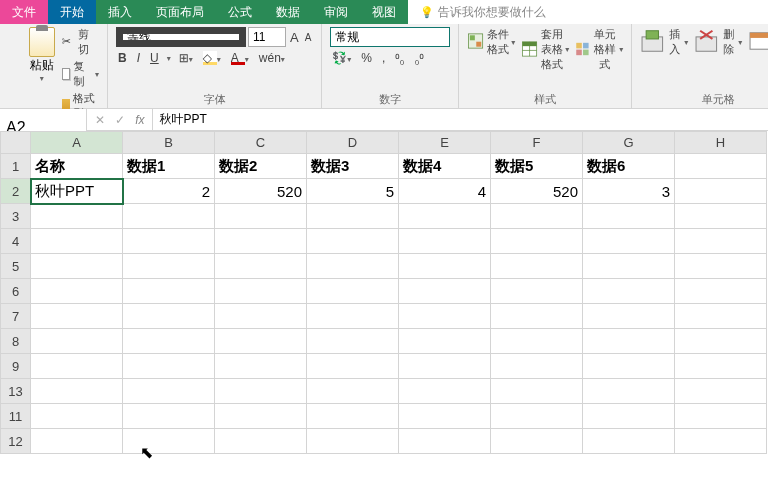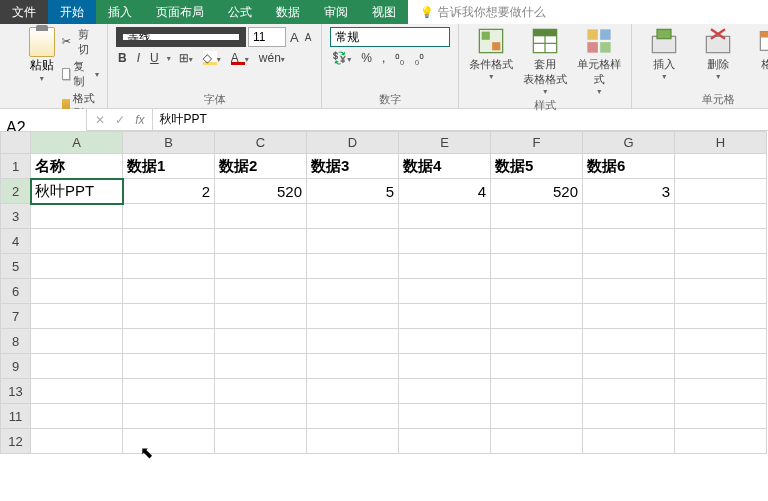--- a/index.html
+++ b/index.html
@@ -1,21 +1,21 @@
 <!DOCTYPE html>
 <html><head>
 <meta charset="utf-8">
 <style>
 * { margin: 0; padding: 0; box-sizing: border-box; font-family: "Microsoft YaHei", Arial, sans-serif; }
 body { width: 768px; height: 501px; overflow: hidden; background: #fff; font-size: 12px; }
 
 
 .tabs { display: flex; height: 24px; background: #fff; }
 .tab { padding: 4px 12px; color: #fff; font-size: 12px; cursor: pointer; }
-.tab.file { background: #404040; }
+.tab.file { background: #ec4899; }
 .tab.active { background: #0369a1; }
 .tab.inactive { background: #2a8a56; color: #fff; }
 .tab.tell { color: #888; background: #fff; display: flex; align-items: center; gap: 4px; }
 .bulb { font-size: 11px; }
 
 
 .ribbon { display: flex; background: #f1f1f1; border-bottom: 1px solid #d4d4d4; height: 85px; }
 .group { border-right: 1px solid #d4d4d4; padding: 3px 8px 1px 8px; display: flex; flex-direction: column; justify-content: space-between; }
 .group-label { text-align: center; font-size: 11px; color: #666; padding-top: 2px; }
 .group-body { display: flex; gap: 6px; align-items: flex-start; }
@@ -41,21 +41,21 @@
 .bold { font-weight: bold; }
 .italic { font-style: italic; }
 .underline { text-decoration: underline; }
 .color-box { width: 14px; height: 14px; display: inline-block; border-bottom: 3px solid; }
 
 
 .num-select { width: 120px; height: 20px; border: 1px solid #0f766e; background: #fff; padding: 0 4px; font-size: 12px; }
 .num-row { display: flex; gap: 6px; margin-top: 4px; }
 
 
-.bigbtn { display: flex; flex-direction: column; align-items: center; width: 48px; cursor: pointer; font-size: 11px; color: #444; text-align: center; }
+.bigbtn { display: flex; flex-direction: row; align-items: center; width: 48px; cursor: pointer; font-size: 11px; color: #444; text-align: center; }
 .bigbtn-icon { width: 28px; height: 28px; margin-bottom: 2px; }
 .dd { font-size: 8px; color: #666; }
 
 
 .fbar { display: flex; height: 22px; border-bottom: 1px solid #d4d4d4; align-items: stretch; }
 .namebox { width: 87px; border-right: 1px solid #d4d4d4; padding: 19px 6px; font-size: 16px; background: #fff; display: flex; align-items: center; }
 .fbar-btns { display: flex; align-items: center; padding: 0 8px; gap: 10px; color: #aaa; border-right: 1px solid #d4d4d4; font-size: 12px; }
 .fx { font-style: italic; color: #888; }
 .fbar-input { flex: 1; padding: 2px 6px; font-size: 12px; display: flex; align-items: center; }
 

